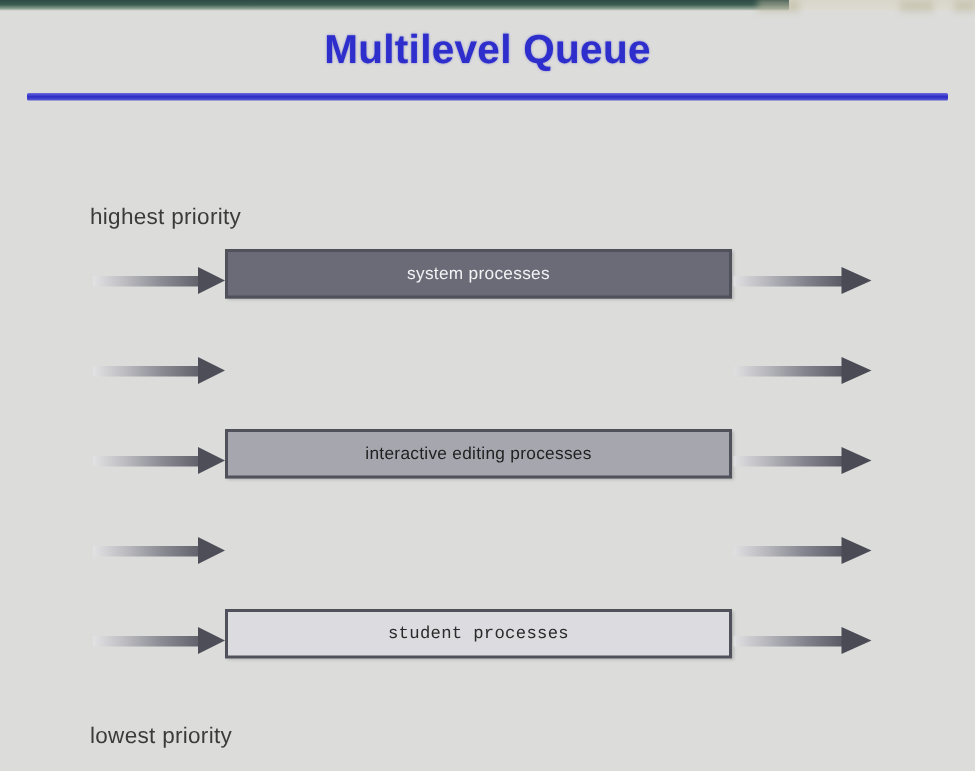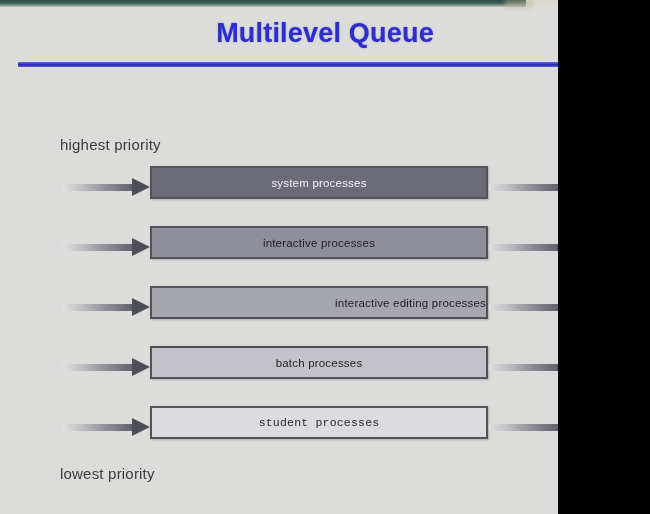--- a/index.html
+++ b/index.html
@@ -2,21 +2,21 @@
 <html><head>
 <meta charset="utf-8">
 <style>
   html, body {
     margin: 0;
     padding: 0;
     background: #000;
   }
   .slide {
     position: relative;
-    width: 558px;
+    width: 650px;
     height: 514px;
     background: #dcdcda;
     overflow: hidden;
     font-family: "Liberation Sans", sans-serif;
   }
 
   
   .top-strip {
     position: absolute;
     left: 0;
@@ -69,21 +69,21 @@
 
   
   .caption {
     position: absolute;
     font-size: 15px;
     color: #3b3b3b;
     letter-spacing: 0.2px;
     white-space: nowrap;
   }
   .caption.high { left: 60px; top: 136px; }
-  .caption.low  { left: 60px; top: 465px; }
+  .caption.low  { left: 60px; top: 482px; }
 
   
   .rows {
     position: absolute;
     left: 0;
     top: 166px;
     width: 650px;
   }
   .row {
     position: relative;
@@ -195,50 +195,44 @@
         <div class="shaft"></div>
         <div class="head"></div>
       </div>
     </div>
 
     <div class="row">
       <div class="arrow-in">
         <div class="shaft"></div>
         <div class="head"></div>
       </div>
-      <div class="qbox" style="background:#8f8f9a;">
-        <span class="qlabel" style="color:#1f1f1f;">interactive processes</span>
-      </div>
-      <div class="arrow-out">
-        <div class="shaft"></div>
-        <div class="head"></div>
-      </div>
-    </div>
-
-    <div class="row">
-      <div class="arrow-in">
-        <div class="shaft"></div>
-        <div class="head"></div>
-      </div>
-      <div class="qbox" style="background:#a6a6af;justify-content:flex-end;">
+      <div class="arrow-out">
+        <div class="shaft"></div>
+        <div class="head"></div>
+      </div>
+    </div>
+
+    <div class="row">
+      <div class="arrow-in">
+        <div class="shaft"></div>
+        <div class="head"></div>
+      </div>
+      <div class="qbox" style="background:#a6a6af;">
         <span class="qlabel" style="color:#1f1f1f;">interactive editing processes</span>
       </div>
       <div class="arrow-out">
         <div class="shaft"></div>
         <div class="head"></div>
       </div>
     </div>
 
     <div class="row">
       <div class="arrow-in">
         <div class="shaft"></div>
         <div class="head"></div>
-      </div>
-      <div class="qbox" style="background:#c2c2c8;">
-        <span class="qlabel" style="color:#1f1f1f;">batch processes</span>
       </div>
       <div class="arrow-out">
         <div class="shaft"></div>
         <div class="head"></div>
       </div>
     </div>
 
     <div class="row">
       <div class="arrow-in">
         <div class="shaft"></div>

